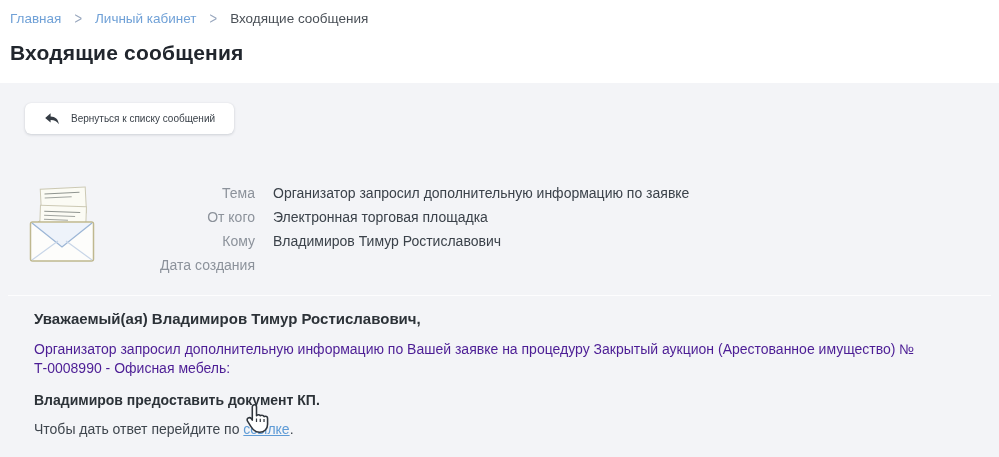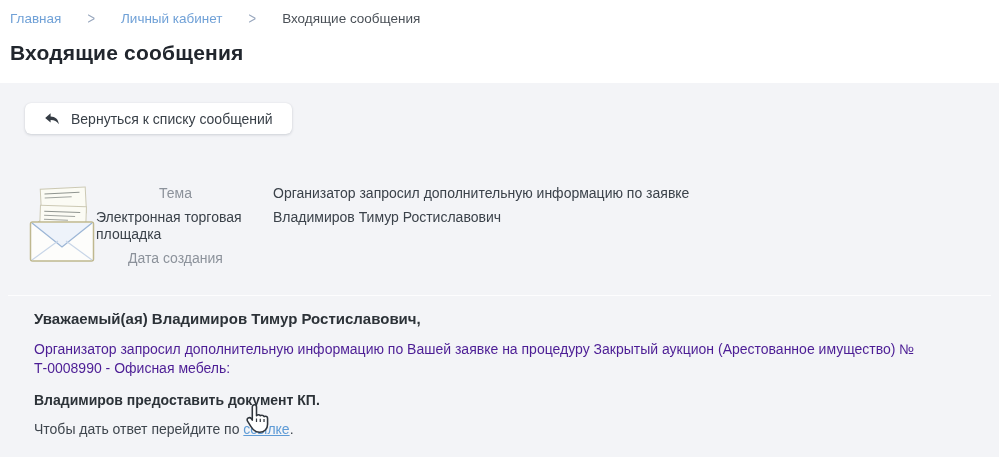--- a/index.html
+++ b/index.html
@@ -5,44 +5,44 @@
   * { margin:0; padding:0; box-sizing:border-box; }
   html,body { width:999px; height:457px; overflow:hidden; }
   body {
     font-family:"Liberation Sans", sans-serif;
     background:#ffffff;
     color:#3f464e;
     position:relative;
   }
   
   .topzone { padding:10px 10px 0 10px; background:#ffffff; height:83px; }
-  .breadcrumb { display:flex; align-items:center; gap:26px; font-size:13.5px; line-height:18px; }
+  .breadcrumb { display:flex; align-items:center; gap:13px; font-size:13.5px; line-height:18px; }
   .crumb-link { color:#70a1d7; text-decoration:none; cursor:pointer; }
   .crumb-sep { color:#97a6bd; font-size:13px; transform:scaleY(1.25); display:inline-block; }
   .crumb-current { color:#4a5057; }
   .page-title { margin-top:13px; font-size:21px; font-weight:bold; color:#21262d; letter-spacing:.2px; }
 
   
   .panel { background:#f3f4f7; height:374px; width:999px; position:relative; }
   .toolbar { padding:20px 0 0 25px; display:flex; gap:20px; }
   .btn {
     display:inline-flex; align-items:center; gap:11px;
     height:31px; padding:0 19px;
     background:#ffffff; border:none; border-radius:6px;
     box-shadow:0 1px 3px rgba(20,30,50,.16), 0 0 1px rgba(20,30,50,.10);
     font-family:"Liberation Sans", sans-serif;
-    font-size:14px; color:#383f47; cursor:pointer; white-space:nowrap;justify-content:center;
+    font-size:10px; color:#383f47; cursor:pointer; white-space:nowrap;justify-content:center;
   }
   .btn svg { flex:0 0 auto; }
 
   
   .msg-head { position:relative; margin-top:51px; min-height:96px; }
   .envelope { position:absolute; left:28px; top:0; width:68px; height:78px; }
   .fields { margin-left:96px; display:grid; grid-template-columns:159px auto; column-gap:18px; row-gap:7px; font-size:14px; }
-  .f-label { text-align:center; color:#8c929b; line-height:17px; }
+  .f-label { text-align:right; color:#8c929b; line-height:17px; }
   .f-value { color:#3b424a; line-height:17px; }
 
   .divider { margin:14px 8px 0 8px; border-top:1px solid #fdfdfe; height:0; }
 
   
   .msg-body { padding:14px 14px 0 34px; }
   .greeting { font-size:15px; font-weight:bold; color:#2c3238; margin-bottom:13px; }
   .para { font-size:14px; line-height:19px; color:#4c1d95; max-width:951px; }
   .bold-line { margin-top:14px; font-size:14px; font-weight:bold; color:#2c3238; }
   .link-line { margin-top:13px; font-size:14px; color:#3f464e; }
@@ -99,21 +99,23 @@
         <rect x="2.5" y="37" width="63" height="39" rx="2" fill="#fdfdfb" stroke="#bfb88f" stroke-width="1.5"></rect>
 
         <polygon points="4,38 34,62 64,38" fill="#eef3fa"></polygon>
         <path d="M4 38 L34 62 L64 38" fill="none" stroke="#9cb6d6" stroke-width="1.3"></path>
         <path d="M4 75 L30 56 M64 75 L38 56" fill="none" stroke="#c8d6e8" stroke-width="1.2"></path>
       </svg>
     </span>
     <div class="fields">
       <div class="f-label">Тема</div>
       <div class="f-value">Организатор запросил дополнительную информацию по заявке</div>
+      <div class="f-label">От кого</div>
       <div class="f-value">Электронная торговая площадка</div>
+      <div class="f-label">Кому</div>
       <div class="f-value">Владимиров Тимур Ростиславович</div>
       <div class="f-label">Дата создания</div>
     </div>
   </div>
 
   <div class="divider"></div>
 
   <div class="msg-body">
     <div class="greeting">Уважаемый(ая) Владимиров Тимур Ростиславович,</div>
     <div class="para">Организатор запросил дополнительную информацию по Вашей заявке на процедуру Закрытый аукцион (Арестованное имущество) № Т-0008990 - Офисная мебель:</div>

